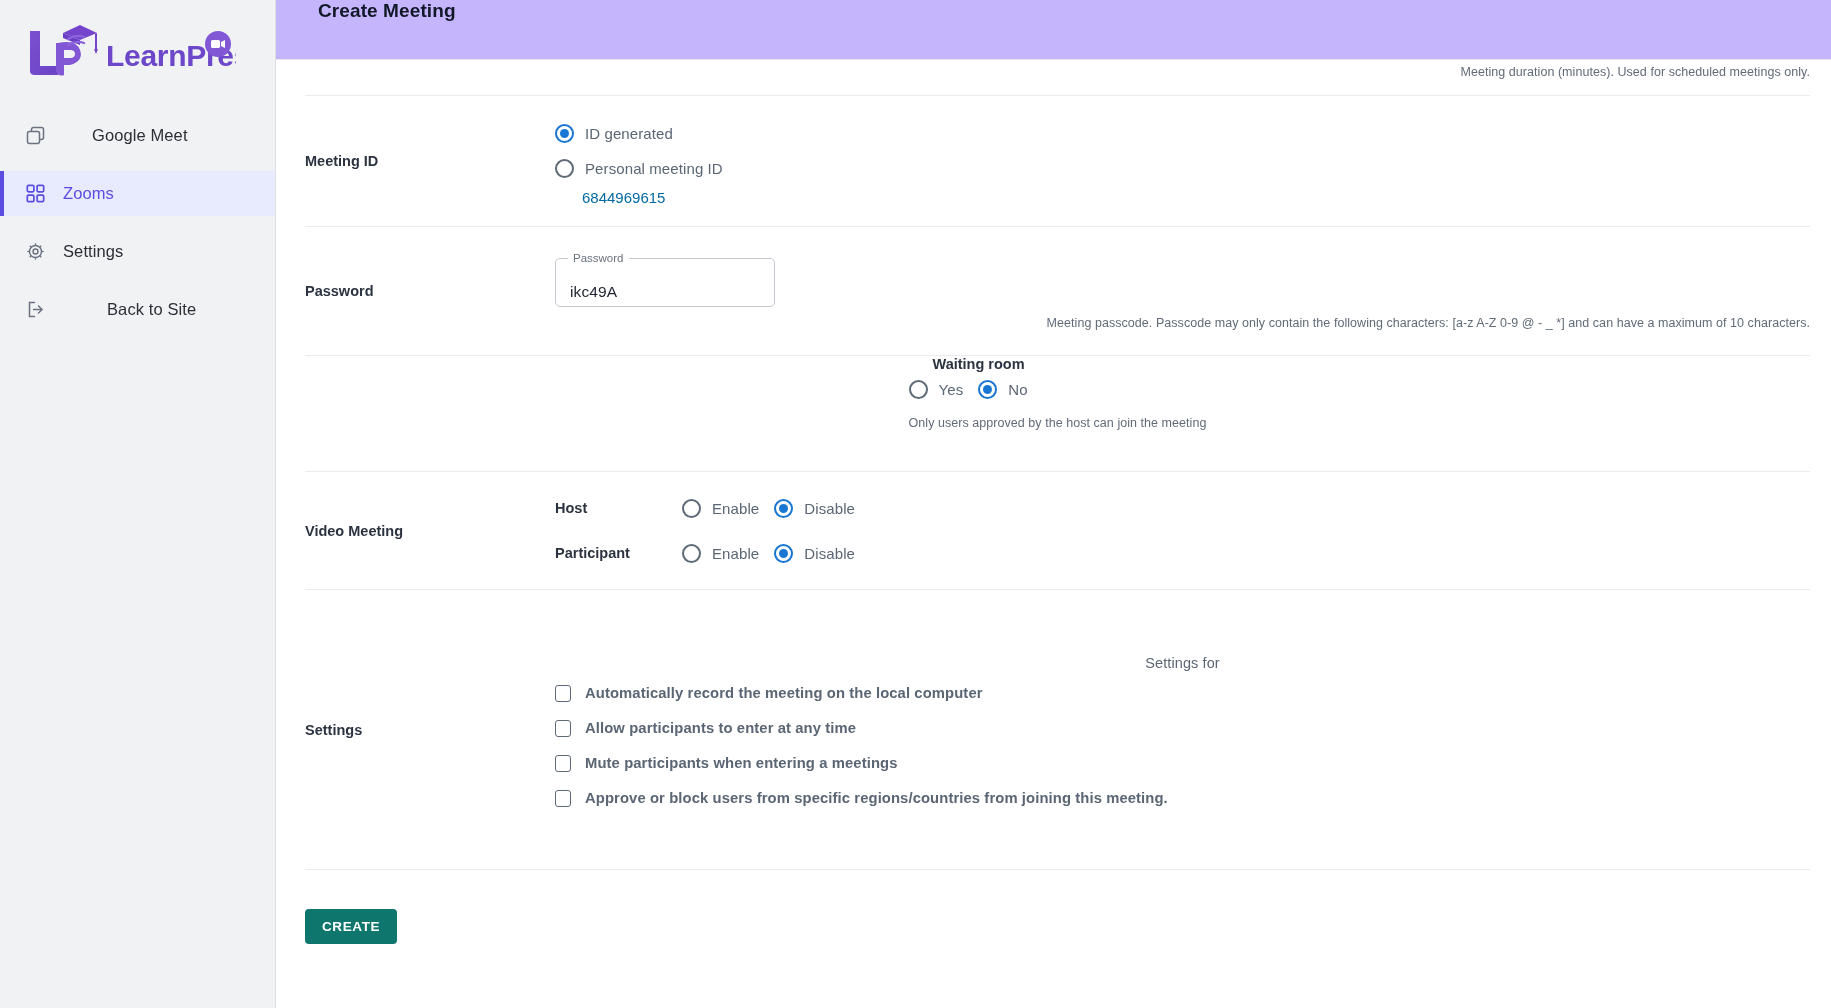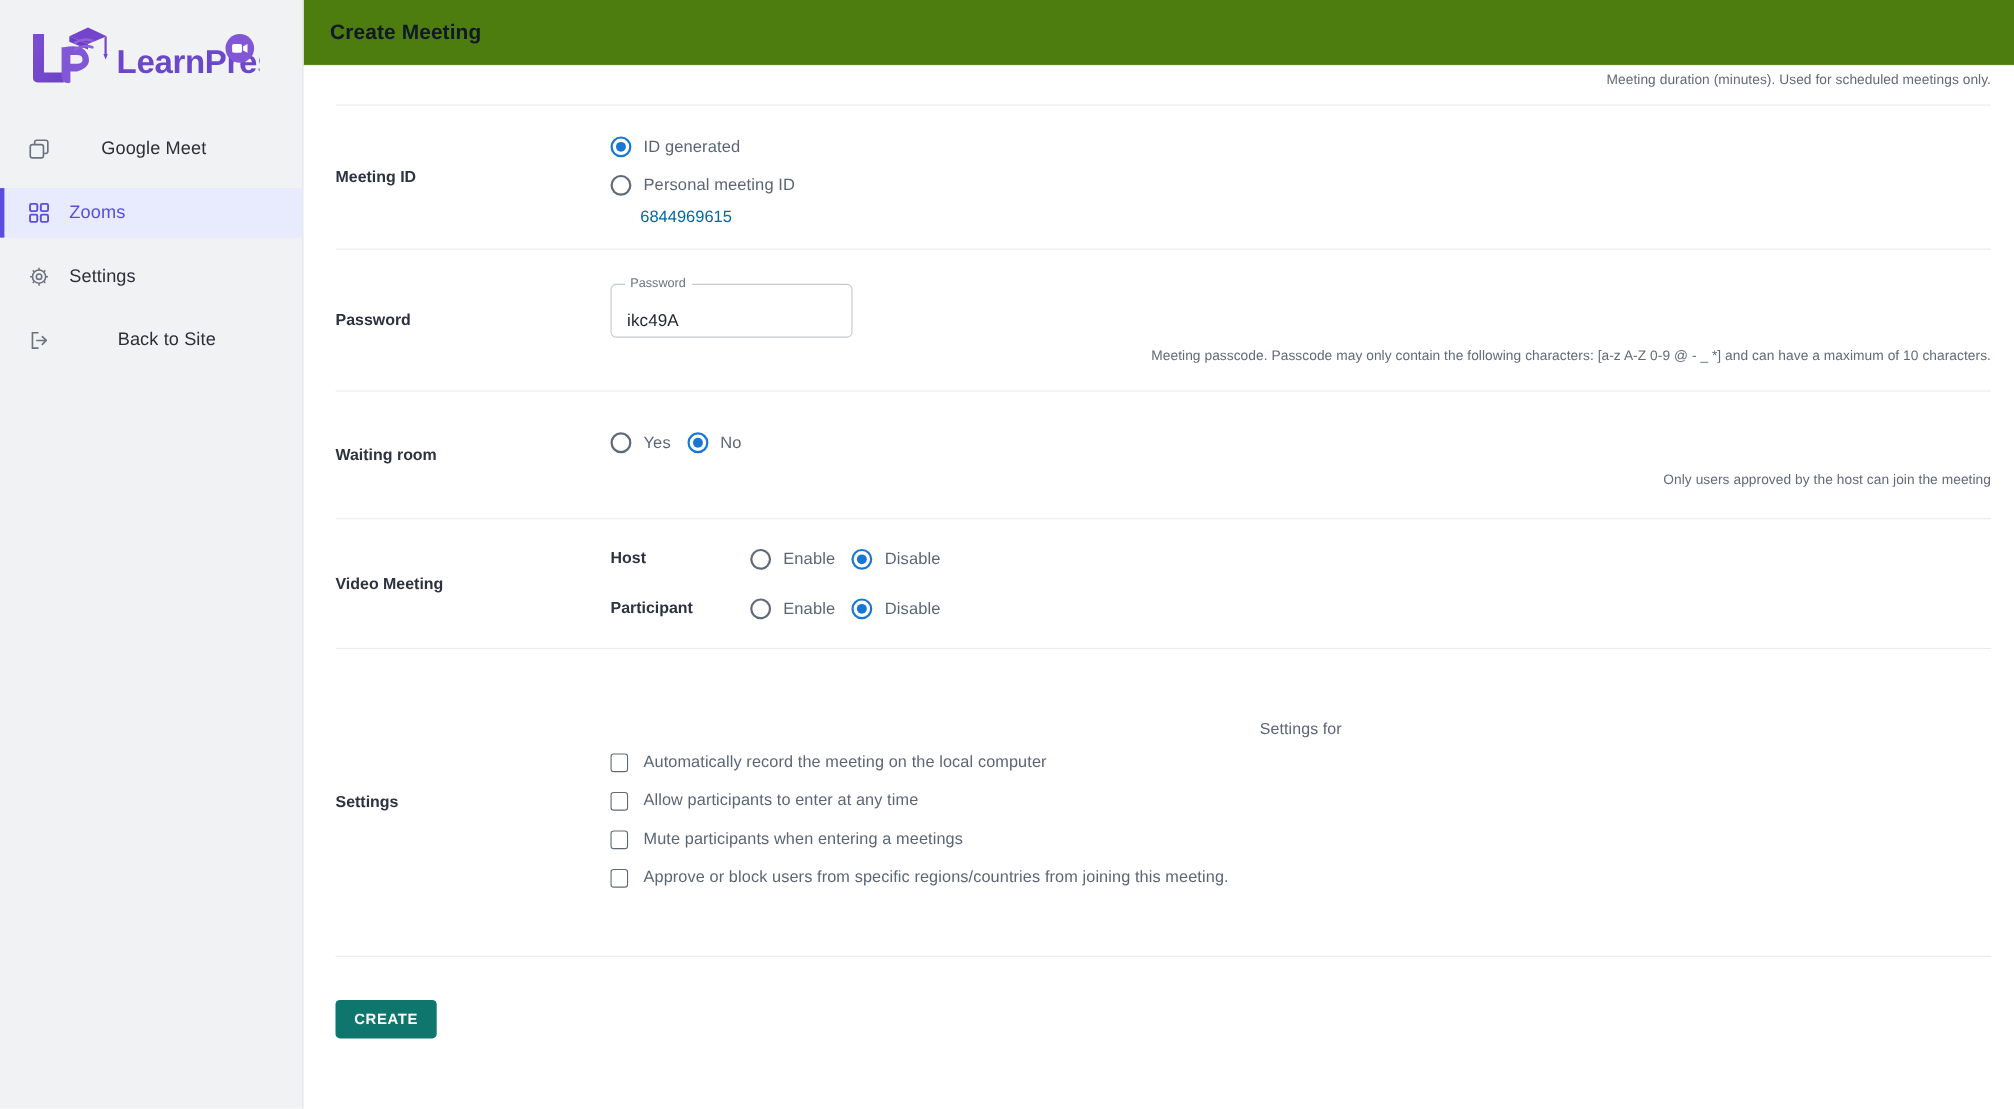--- a/index.html
+++ b/index.html
@@ -66,23 +66,23 @@
   #main {
     flex: 1;
     height: 1008px;
     background: #ffffff;
     position: relative;
     overflow: hidden;
   }
   #page-header {
     height: 60px;
     display: flex;
-    align-items: center;
-    padding-left: 24px;
-    background: #4d7c0f;
+    align-items: flex-start;
+    padding-left: 42px;
+    background: #c4b5fd;
     border-bottom: 1px solid #e6e8ea;
     position: absolute;
     top: 0; left: 0; right: 0;
     z-index: 5;
   }
   #page-title {
     font-size: 19px;
     font-weight: bold;
     color: #111827;
     letter-spacing: 0.1px;
@@ -219,20 +219,21 @@
     border: 1.6px solid #5f6a78;
     border-radius: 3px;
     margin-right: 14px;
     flex: 0 0 16px;
     background: #fff;
   }
   .cb-label {
     font-size: 14.8px;
     color: #5b6675;
     letter-spacing: 0.1px;
+    font-weight: bold;
   }
 
   
   .sub-row { display: flex; align-items: center; margin-bottom: 6px; }
   .sub-row:last-child { margin-bottom: 0; }
   .sub-label {
     width: 127px;
     min-width: 127px;
     font-size: 14.5px;
     color: #2c3340;
@@ -256,21 +257,21 @@
     border-radius: 4px;
     cursor: pointer;
     font-family: "Liberation Sans", sans-serif;
   }
 
   
   .row.duration { height: 96px; align-items: center; }
   .row.duration .field { height: 54px; margin-top: -38px; }
   .row.meetingid { height: 131px; align-items: center; }
   .row.password { height: 129px; align-items: center; }
-  .row.waiting { height: 116px; align-items: center; }
+  .row.waiting { height: 116px; align-items: center; flex-direction: column; }
   .row.video { height: 118px; align-items: center; }
   .row.settings { height: 280px; align-items: center; }
 
   
   .row.duration .field-clip {
     position: relative;
     height: 40px;
     width: 220px;
     overflow: hidden;
   }

